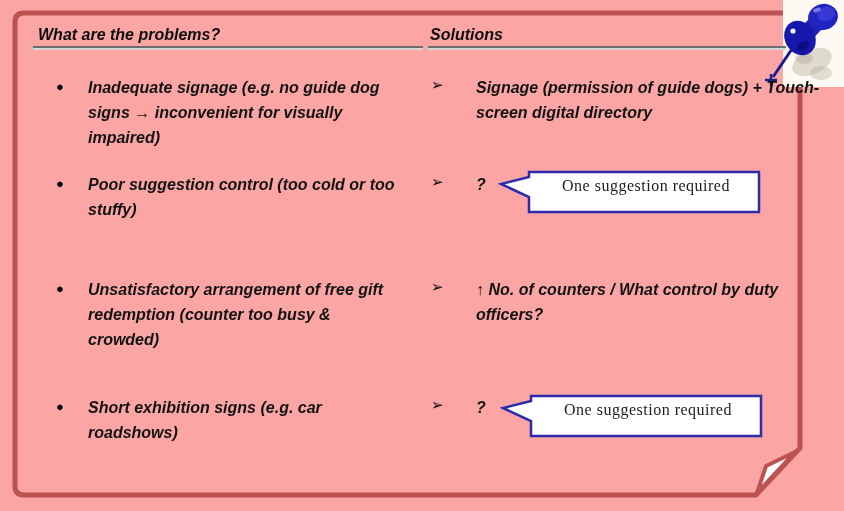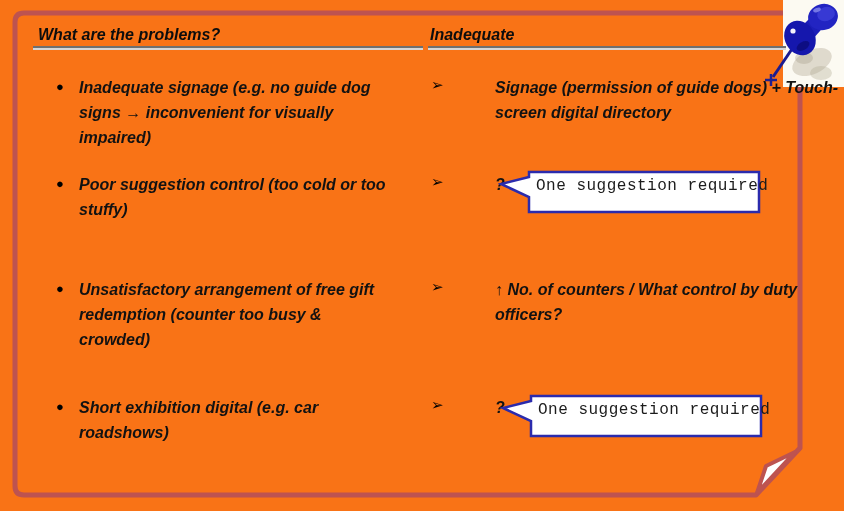--- a/index.html
+++ b/index.html
@@ -1,17 +1,17 @@
 <!DOCTYPE html>
 <html><head>
 <meta charset="utf-8">
 <style>
   html,body { margin:0; padding:0; background:#ffffff; }
   .slide {
-    position:relative; width:844px; height:511px; background:#f97316;
+    position:relative; width:844px; height:511px; background:#fca5a5;
     font-family:"Liberation Sans", sans-serif; overflow:hidden;
     color:#121212;
   }
   svg { display:block; }
   .frame-svg { position:absolute; left:0; top:0; }
 
   
   .pin-box { position:absolute; left:760px; top:0; width:84px; height:90px; }
 
   
@@ -34,28 +34,28 @@
     position:absolute; left:56px; top:4px; font-size:13px; color:#000;
     font-style:normal;
   }
   .chev {
     position:absolute; left:431px; top:1px; font-size:15px; color:#000;
   }
   .cell {
     position:absolute; font-style:italic; font-weight:bold;
     font-size:16px; line-height:25px; color:#121212;
   }
-  .ptext { left:79px; width:308px; }
-  .stext { left:495px; width:348px; }
+  .ptext { left:88px; width:308px; }
+  .stext { left:476px; width:348px; }
 
   
   .callout { position:absolute; width:265px; height:46px; }
   .callout-text {
     position:absolute; left:38px; top:8px; width:220px; text-align:center;
-    font-family:Liberation Mono, monospace;
+    font-family:Liberation Serif, serif;
     font-size:16px; letter-spacing:0.5px; color:#1c1c1c; white-space:nowrap;
   }
 </style>
 </head>
 <body>
 
 <div class="slide">
 
   <svg class="frame-svg" width="844" height="511" viewBox="0 0 844 511">
     <path d="M 24 13 L 791 13 Q 800 13 800 22 L 800 448 L 756 495 L 24 495 Q 15 495 15 486 L 15 22 Q 15 13 24 13 Z" fill="none" stroke="#bd5350" stroke-width="5" stroke-linejoin="round"></path>
@@ -75,21 +75,21 @@
       <ellipse cx="40" cy="38" rx="15" ry="18" fill="#1517ad" transform="rotate(-30 40 38)"></ellipse>
       <ellipse cx="43" cy="46" rx="7" ry="4" fill="#0a0a70" opacity="0.7" transform="rotate(-30 43 46)"></ellipse>
       <ellipse cx="63" cy="17" rx="15" ry="13" fill="#2224c2" transform="rotate(-15 63 17)"></ellipse>
       <ellipse cx="66" cy="14" rx="9" ry="7" fill="#3a3cd6" opacity="0.9" transform="rotate(-15 66 14)"></ellipse>
       <circle cx="33" cy="31" r="2.6" fill="#ffffff" opacity="0.95"></circle>
       <ellipse cx="57" cy="10" rx="4" ry="2" fill="#8a8cee" opacity="0.8" transform="rotate(-20 57 10)"></ellipse>
     </svg>
   </div>
 
   <div class="hdr hdr-problems">What are the problems?</div>
-  <div class="hdr hdr-solutions">Inadequate</div>
+  <div class="hdr hdr-solutions">Solutions</div>
   <div class="rule rule-left"></div>
   <div class="rule rule-right"></div>
 
   <div class="row" style="top:75px">
     <span class="bullet">●</span>
     <div class="cell ptext">Inadequate signage (e.g. no guide dog signs  →  inconvenient for visually impaired)</div>
     <span class="chev">➢</span>
     <div class="cell stext">Signage (permission of guide dogs) + Touch-screen digital directory</div>
   </div>
 
@@ -102,21 +102,21 @@
 
   <div class="row" style="top:277px">
     <span class="bullet">●</span>
     <div class="cell ptext">Unsatisfactory arrangement of free gift redemption (counter too busy &amp; crowded)</div>
     <span class="chev">➢</span>
     <div class="cell stext">↑ No. of counters / What control by duty officers?</div>
   </div>
 
   <div class="row" style="top:395px">
     <span class="bullet">●</span>
-    <div class="cell ptext">Short exhibition digital (e.g. car roadshows)</div>
+    <div class="cell ptext">Short exhibition signs (e.g. car roadshows)</div>
     <span class="chev">➢</span>
     <div class="cell stext">?</div>
   </div>
 
   <div class="callout" style="left:498px; top:169px">
     <svg width="265" height="46" viewBox="0 0 265 46">
       <path d="M 31 3 L 261 3 L 261 43 L 31 43 L 31 28 L 3 15 L 31 8 Z" fill="#ffffff" stroke="#2b2bad" stroke-width="2.5" stroke-linejoin="miter"></path>
     </svg>
     <span class="callout-text">One suggestion required</span>
   </div>

